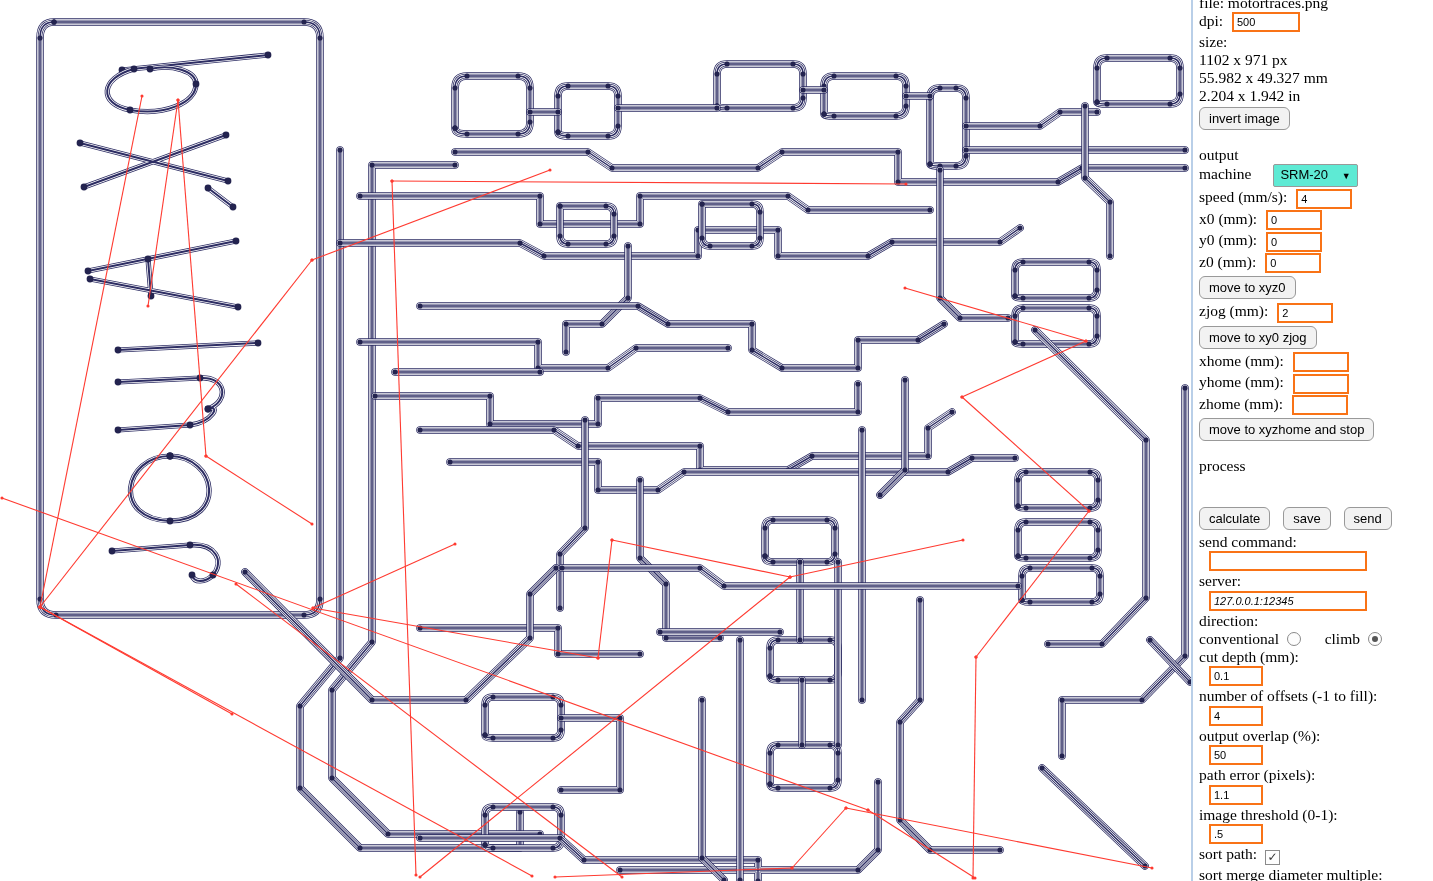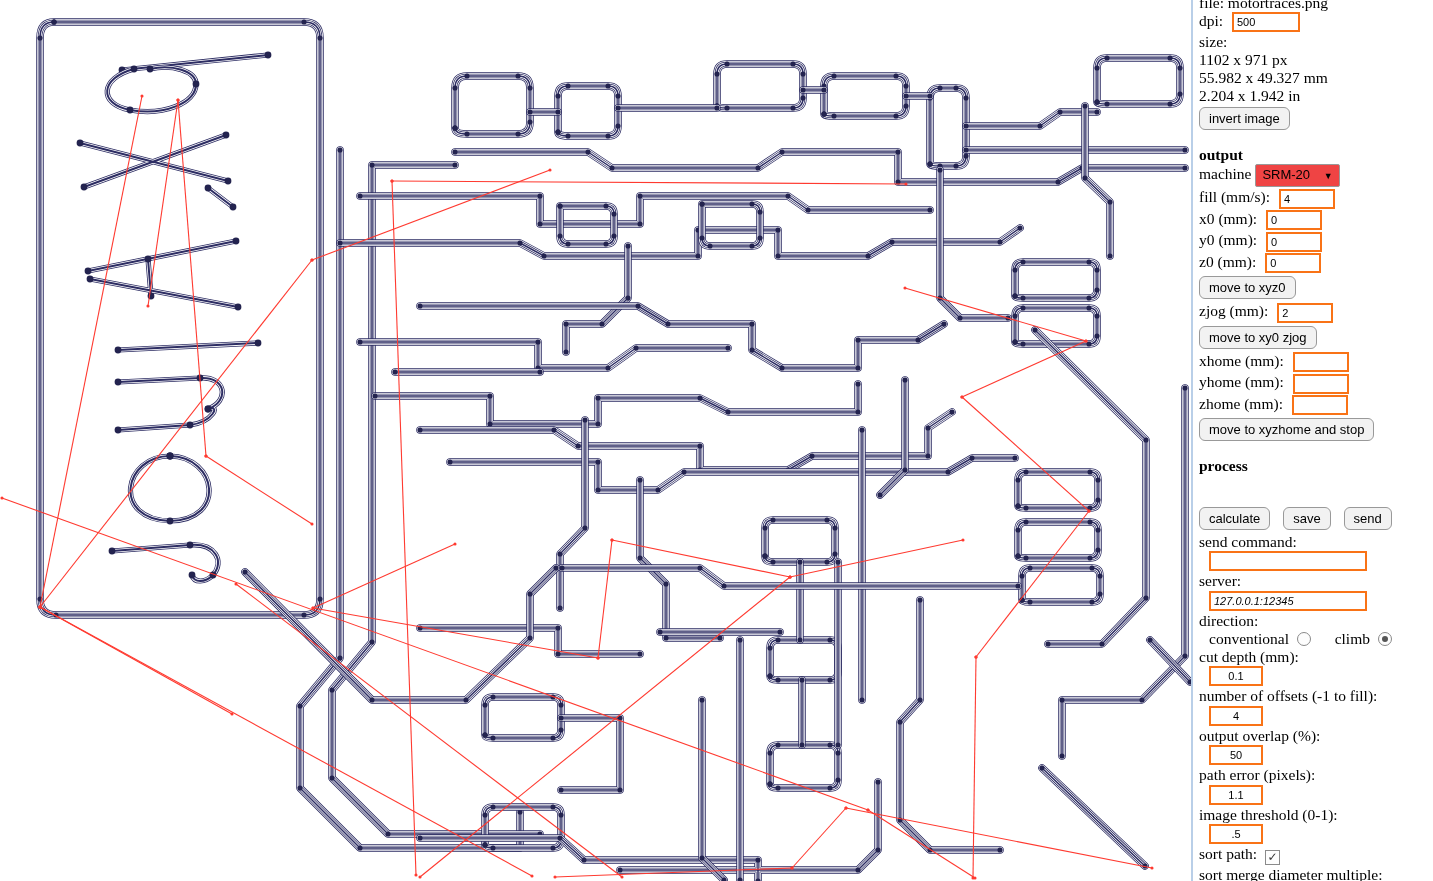--- a/index.html
+++ b/index.html
@@ -2,42 +2,42 @@
 <html><head>
 <meta charset="utf-8">
 <style>
   html,body{margin:0;padding:0;}
   body{width:1433px;height:881px;overflow:hidden;background:#ffffff;position:relative;
        font-family:"Liberation Serif","DejaVu Serif",serif;}
   #canvas-wrap{position:absolute;left:0;top:0;width:1191px;height:881px;background:#fff;}
   #divider{position:absolute;left:1191px;top:0;width:2px;height:881px;background:#b9cfe8;}
   #panel{position:absolute;left:1199px;top:-7px;width:232px;color:#000;font-size:15.5px;line-height:17px;}
   .lbl{margin:1px 0;}
-  .bold{font-weight:bold;}
+  .bold{font-weight:normal;}
   .gap{height:13px;}
   input[type=text]{font-family:"Liberation Sans","DejaVu Sans",sans-serif;font-size:11px;
        height:16px;border:2px solid #f97316;background:#fff;padding:0 3px;vertical-align:middle;}
   .btn{display:inline-block;font-family:"Liberation Sans","DejaVu Sans",sans-serif;font-size:13px;
        background:#f2f2f2;border:1px solid #999;border-radius:6px;padding:2px 9px;margin:2px 0;
        color:#000;cursor:default;}
   .btnrow .btn{margin-right:9px;margin-top:32px;}
   .sel{display:inline-block;font-family:"Liberation Sans","DejaVu Sans",sans-serif;font-size:13px;
-       background:#ef4444;border:1px solid #999;border-radius:2px;padding:1px 6px;vertical-align:middle;}
+       background:#5eead4;border:1px solid #999;border-radius:2px;padding:1px 6px;vertical-align:middle;margin-left:18px;}
   .sel .car{font-size:9px;margin-left:10px;}
   .inline-in{margin-left:5px;}
   .indent{margin-left:10px;}
-  .w58{width:58px;} .w46{width:46px;} .w44{width:44px;text-align:center;} .w150{width:148px;font-style:italic;}
+  .w58{width:58px;} .w46{width:46px;} .w44{width:44px;} .w150{width:148px;font-style:italic;}
   .radio{display:inline-block;width:12px;height:12px;border:1px solid #8a8a8a;border-radius:50%;
        background:#fdfdfd;vertical-align:-2px;margin:0 2px;position:relative;}
   .radio.checked::after{content:"";position:absolute;left:3px;top:3px;width:6px;height:6px;
        border-radius:50%;background:#555;}
   .cbx{display:inline-block;width:13px;height:13px;border:1px solid #8a8a8a;background:#fdfdfd;
        vertical-align:-2px;margin-left:4px;text-align:center;line-height:12px;font-size:12px;color:#333;
        font-family:"DejaVu Sans",sans-serif;}
-  .optrow{margin-left:10px;}
+  .optrow{}
   .optrow .optlbl{margin-right:2px;}
   .optrow .sp{display:inline-block;width:14px;}
   .hl-wrap{position:relative;}
   .hl{position:absolute;left:-6px;top:14px;width:122px;height:31px;background:#ffec00;
       border-radius:4px;transform:rotate(-0.7deg);z-index:0;}
   .hl-wrap .lbl,.hl-wrap input{position:relative;z-index:1;}
   .hl-wrap input{background:transparent;}
 </style>
 </head>
 <body>
@@ -361,21 +361,21 @@
 
   <div class="lbl">
     <span>machine</span>
     <span class="sel">
       <span>SRM-20</span>
       <span class="car">▼</span>
     </span>
   </div>
 
   <div class="lbl">
-    <span>fill (mm/s):</span>
+    <span>speed (mm/s):</span>
     <input type="text" class="w46 inline-in" value="4" style="">
   </div>
   <div class="lbl">
     <span>x0 (mm):</span>
     <input type="text" class="w46 inline-in" value="0" style="">
   </div>
   <div class="lbl">
     <span>y0 (mm):</span>
     <input type="text" class="w46 inline-in" value="0" style="">
   </div>

